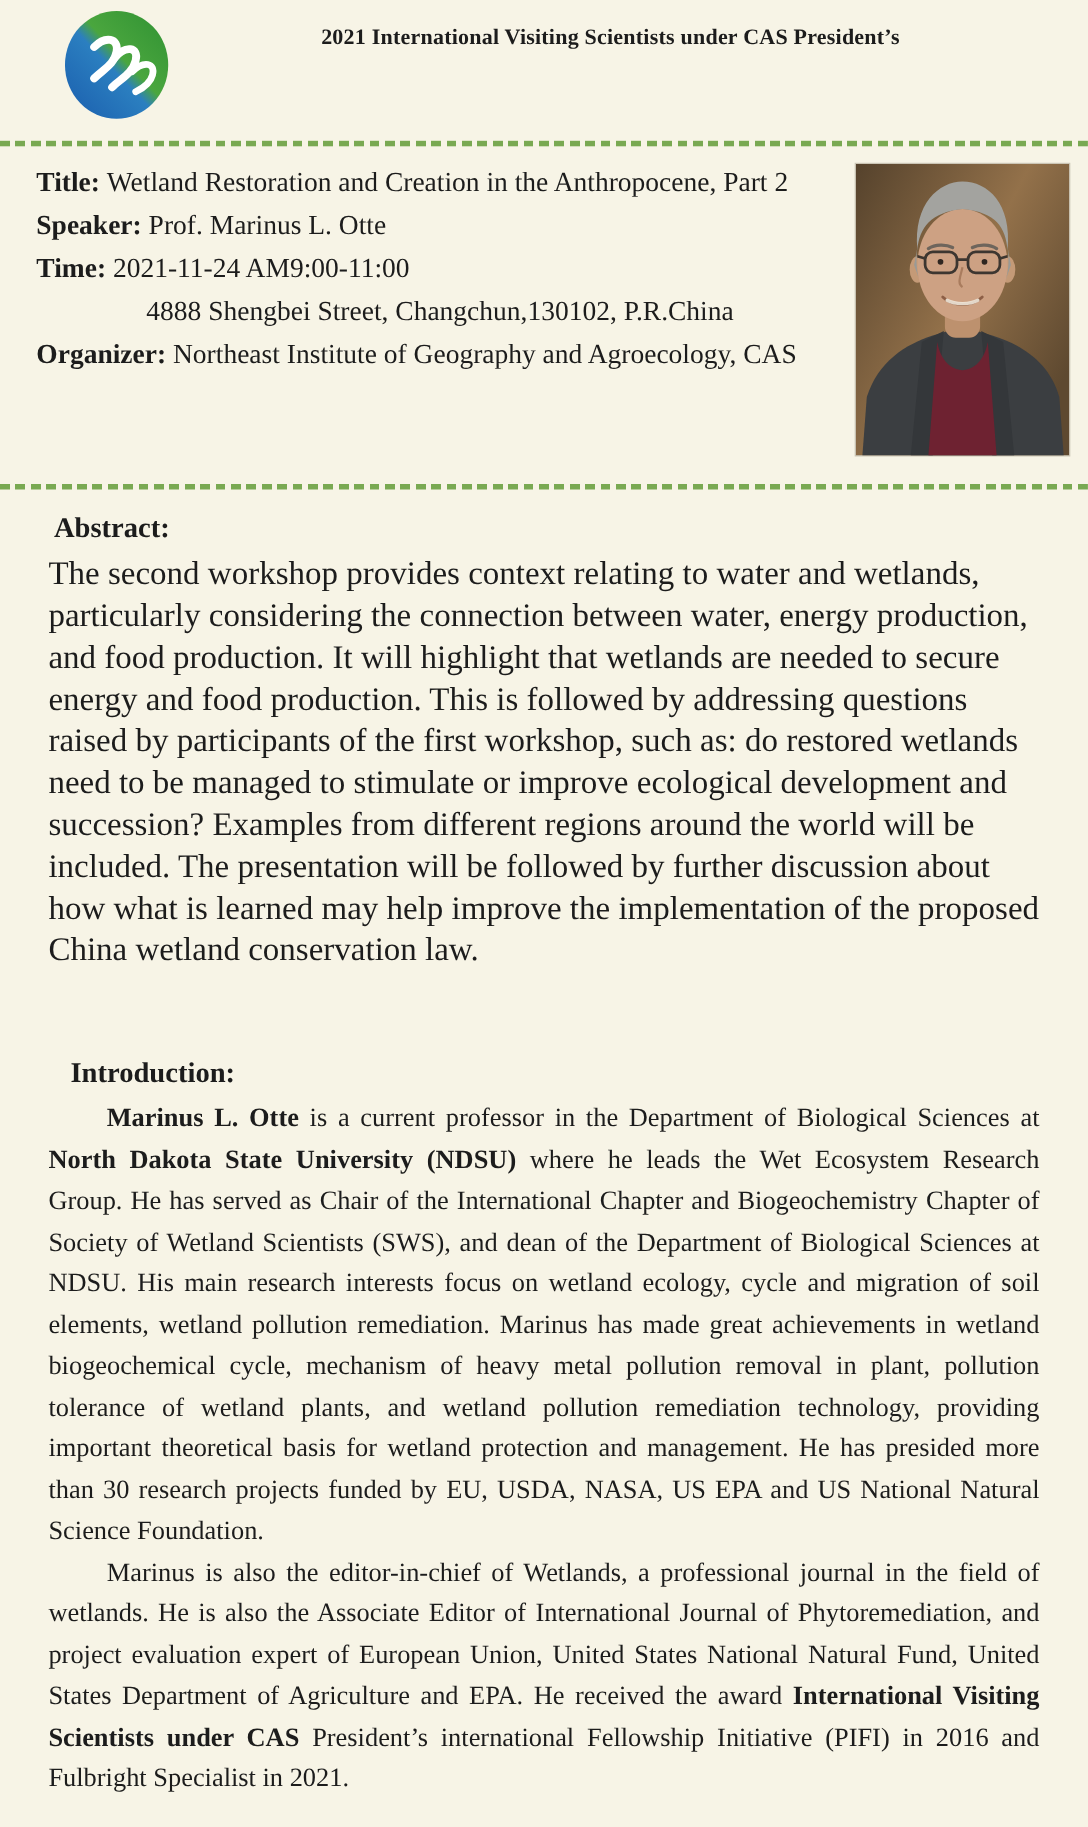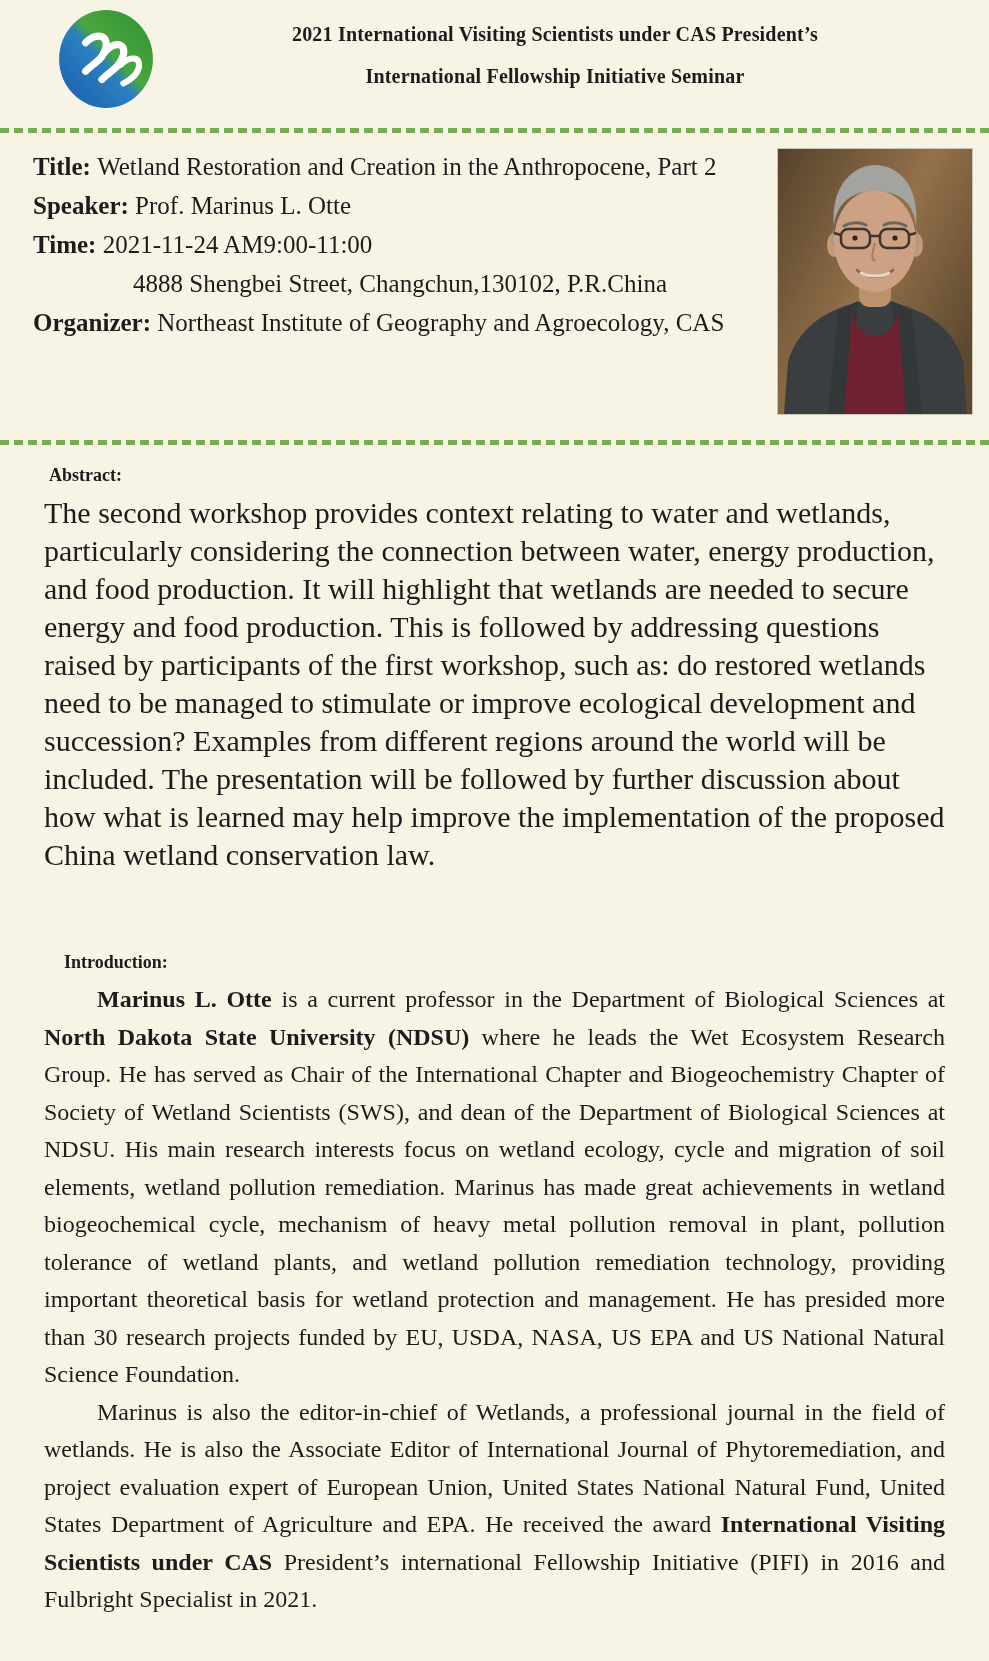--- a/index.html
+++ b/index.html
@@ -23,21 +23,21 @@
   }
   .info{position:relative;height:307px;box-sizing:border-box;padding:14px 0 0 33px;}
   .info-line{font-size:25px;line-height:39px;white-space:nowrap;}
   .info-line sup{font-size:60%;}
   .info-line.indent{padding-left:100px;}
   .photo{
     position:absolute;top:16px;right:17px;width:194px;height:265px;
     box-shadow:0 0 0 1px rgba(120,110,90,.35);
   }
   .main{padding:0 44px;}
-  .section-heading{font-weight:bold;font-size:18px;margin:20px 0 8px 5px;}
+  .section-heading{font-weight:bold;font-size:26px;margin:20px 0 8px 5px;}
   .abstract-body{
     font-size:30px;line-height:38px;text-align:left;
     width:901px;margin:0;
   }
   .intro-heading{margin-top:78px;margin-left:20px;}
   .intro-para{
     font-size:24px;line-height:37.5px;text-align:justify;
     text-indent:53px;width:901px;margin:0;
   }
 </style>
@@ -56,21 +56,20 @@
         </linearGradient>
       </defs>
       <ellipse cx="50" cy="50" rx="46" ry="48" fill="url(#globeGrad)"></ellipse>
       <path d="M30,34 C40,24 52,26 50,38 C48,50 38,54 30,62" fill="none" stroke="#ffffff" stroke-width="7" stroke-linecap="round"></path>
       <path d="M48,44 C58,32 70,34 67,46 C64,58 54,62 46,70" fill="none" stroke="#ffffff" stroke-width="7" stroke-linecap="round"></path>
       <path d="M64,56 C74,46 85,48 82,59 C80,67 73,71 67,74" fill="none" stroke="#ffffff" stroke-width="6" stroke-linecap="round"></path>
     </svg>
   </span>
   <div class="title-block">
     <div>2021 International Visiting Scientists under CAS President’s</div>
-    <div>International Fellowship Initiative Seminar</div>
   </div>
 </div>
 
 <div class="divider"></div>
 
 <div class="info">
   <div class="info-line"><span style="font-weight: bold;">Title: </span><span>Wetland Restoration and Creation in the Anthropocene, Part 2</span></div>
   <div class="info-line"><span style="font-weight: bold;">Speaker: </span><span>Prof. Marinus L. Otte</span></div>
   <div class="info-line"><span style="font-weight: bold;">Time: </span><span>2021-11-24 AM9:00-11:00</span></div>
   <div class="info-line indent"><span>4888 Shengbei Street, Changchun,130102, P.R.China</span></div>

